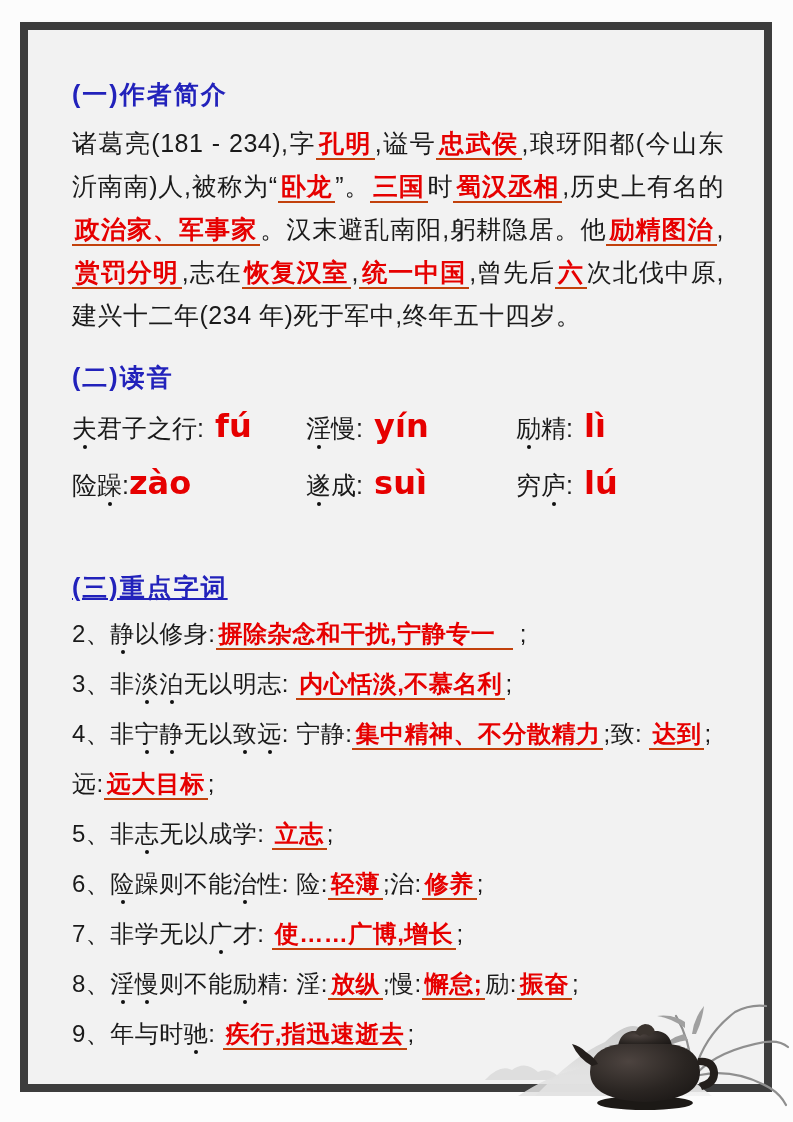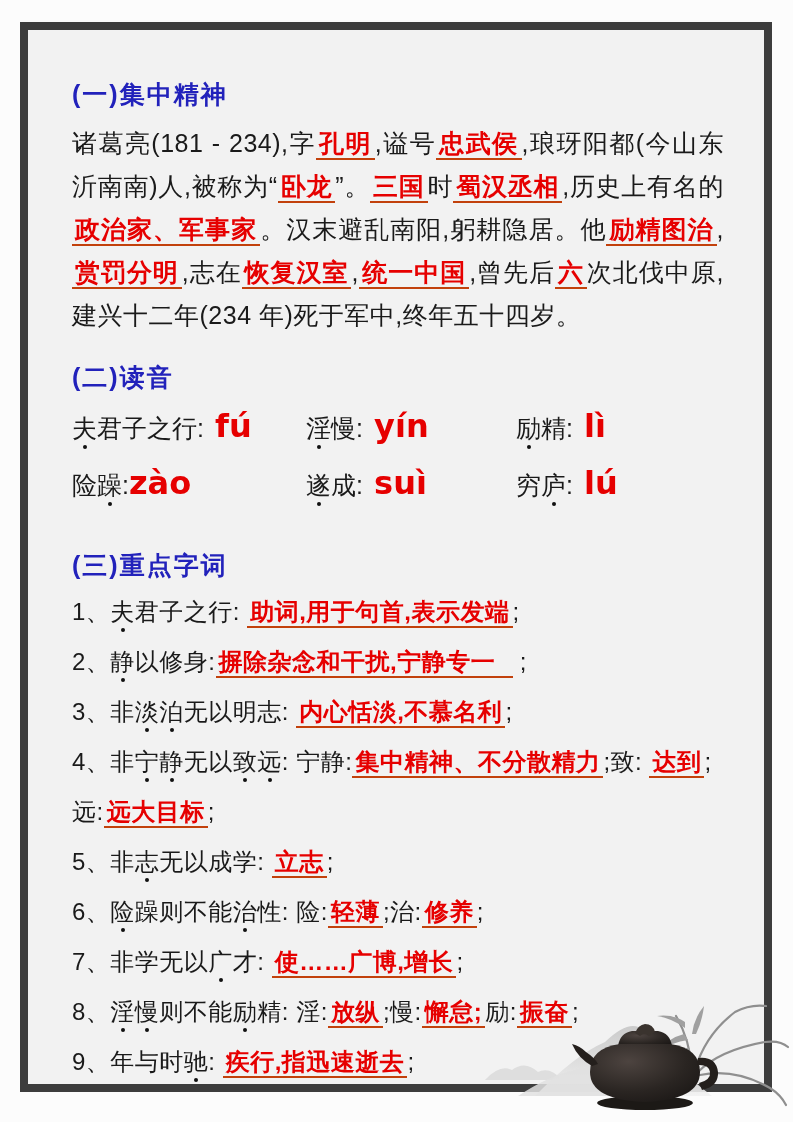--- a/index.html
+++ b/index.html
@@ -52,52 +52,51 @@
   .pron-row{
     display:grid;grid-template-columns:234px 210px 1fr;
     line-height:43px;margin-top:12px;
   }
   .pron-entry{white-space:pre;}
   .pinyin{
     color:var(--red);font-weight:bold;
     font-family:"DejaVu Sans","Liberation Sans",sans-serif;
     font-size:32px;
   }
-  .kw-heading{margin-top:42px;}
+  .kw-heading{margin-top:64px;text-decoration:underline;}
   .kw-list{margin-top:6px;font-size:24px;}
   .kw-item{
     line-height:50px;letter-spacing:0.5px;
     white-space:pre-wrap;
   }
   .decoration{
     position:absolute;left:480px;top:1000px;width:313px;height:122px;
     z-index:10;pointer-events:none;
   }
 </style>
 </head>
 <body>
 
 <div class="frame"></div>
 
 <div class="content">
 
   <section>
-    <h2 class="sec-heading">(一)集中精神</h2>
+    <h2 class="sec-heading">(一)作者简介</h2>
     <p class="bio"><span class="seg-n">诸葛亮(181 - 234),字</span><span class="seg-r">孔明</span><span class="seg-n">,谥号</span><span class="seg-r">忠武侯</span><span class="seg-n">,琅玡阳都(今山东沂南南)人,被称为“</span><span class="seg-r">卧龙</span><span class="seg-n">”。</span><span class="seg-r">三国</span><span class="seg-n">时</span><span class="seg-r">蜀汉丞相</span><span class="seg-n">,历史上有名的</span><span class="seg-r">政治家、军事家</span><span class="seg-n">。汉末避乱南阳,躬耕隐居。他</span><span class="seg-r">励精图治</span><span class="seg-n">,</span><span class="seg-r">赏罚分明</span><span class="seg-n">,志在</span><span class="seg-r">恢复汉室</span><span class="seg-n">,</span><span class="seg-r">统一中国</span><span class="seg-n">,曾先后</span><span class="seg-r">六</span><span class="seg-n">次北伐中原,建兴十二年(234 年)死于军中,终年五十四岁。</span></p>
   </section>
 
   <section>
     <h2 class="sec-heading pron-heading">(二)读音</h2>
     <div class="pron-grid"><div class="pron-row"><div class="pron-entry"><span><span class="seg-d">夫</span><span class="seg-n">君子之行:</span></span><span class="pinyin"> fú</span></div><div class="pron-entry"><span><span class="seg-d">淫</span><span class="seg-n">慢:</span></span><span class="pinyin"> yín</span></div><div class="pron-entry"><span><span class="seg-d">励</span><span class="seg-n">精:</span></span><span class="pinyin"> lì</span></div></div><div class="pron-row"><div class="pron-entry"><span><span class="seg-n">险</span><span class="seg-d">躁</span><span class="seg-n">:</span></span><span class="pinyin">zào</span></div><div class="pron-entry"><span><span class="seg-d">遂</span><span class="seg-n">成:</span></span><span class="pinyin"> suì</span></div><div class="pron-entry"><span><span class="seg-n">穷</span><span class="seg-d">庐</span><span class="seg-n">:</span></span><span class="pinyin"> lú</span></div></div></div>
   </section>
 
   <section>
     <h2 class="sec-heading kw-heading">(三)重点字词</h2>
     <div class="kw-list">
-        <div class="kw-item"><span class="seg-n">1、</span><span class="seg-d">夫</span><span class="seg-n">君子之行: </span><span class="seg-r">助词,用于句首,表示发端</span><span class="seg-n">;</span></div>
         <div class="kw-item"><span class="seg-n">2、</span><span class="seg-d">静</span><span class="seg-n">以修身:</span><span class="seg-r">摒除杂念和干扰,宁静专一  </span><span class="seg-n"> ;</span></div>
         <div class="kw-item"><span class="seg-n">3、非</span><span class="seg-d">淡</span><span class="seg-d">泊</span><span class="seg-n">无以明志: </span><span class="seg-r">内心恬淡,不慕名利</span><span class="seg-n">;</span></div>
         <div class="kw-item"><span class="seg-n">4、非</span><span class="seg-d">宁</span><span class="seg-d">静</span><span class="seg-n">无以</span><span class="seg-d">致</span><span class="seg-d">远</span><span class="seg-n">: 宁静:</span><span class="seg-r">集中精神、不分散精力</span><span class="seg-n">;致: </span><span class="seg-r">达到</span><span class="seg-n">;远:</span><span class="seg-r">远大目标</span><span class="seg-n">;</span></div>
         <div class="kw-item"><span class="seg-n">5、非</span><span class="seg-d">志</span><span class="seg-n">无以成学: </span><span class="seg-r">立志</span><span class="seg-n">;</span></div>
         <div class="kw-item"><span class="seg-n">6、</span><span class="seg-d">险</span><span class="seg-n">躁则不能</span><span class="seg-d">治</span><span class="seg-n">性: 险:</span><span class="seg-r">轻薄</span><span class="seg-n">;治:</span><span class="seg-r">修养</span><span class="seg-n">;</span></div>
         <div class="kw-item"><span class="seg-n">7、非学无以</span><span class="seg-d">广</span><span class="seg-n">才: </span><span class="seg-r">使……广博,增长</span><span class="seg-n">;</span></div>
         <div class="kw-item"><span class="seg-n">8、</span><span class="seg-d">淫</span><span class="seg-d">慢</span><span class="seg-n">则不能</span><span class="seg-d">励</span><span class="seg-n">精: 淫:</span><span class="seg-r">放纵</span><span class="seg-n">;慢:</span><span class="seg-r">懈怠;</span><span class="seg-n">励:</span><span class="seg-r">振奋</span><span class="seg-n">;</span></div>
         <div class="kw-item"><span class="seg-n">9、年与时</span><span class="seg-d">驰</span><span class="seg-n">: </span><span class="seg-r">疾行,指迅速逝去</span><span class="seg-n">;</span></div>
       </div>
   </section>

